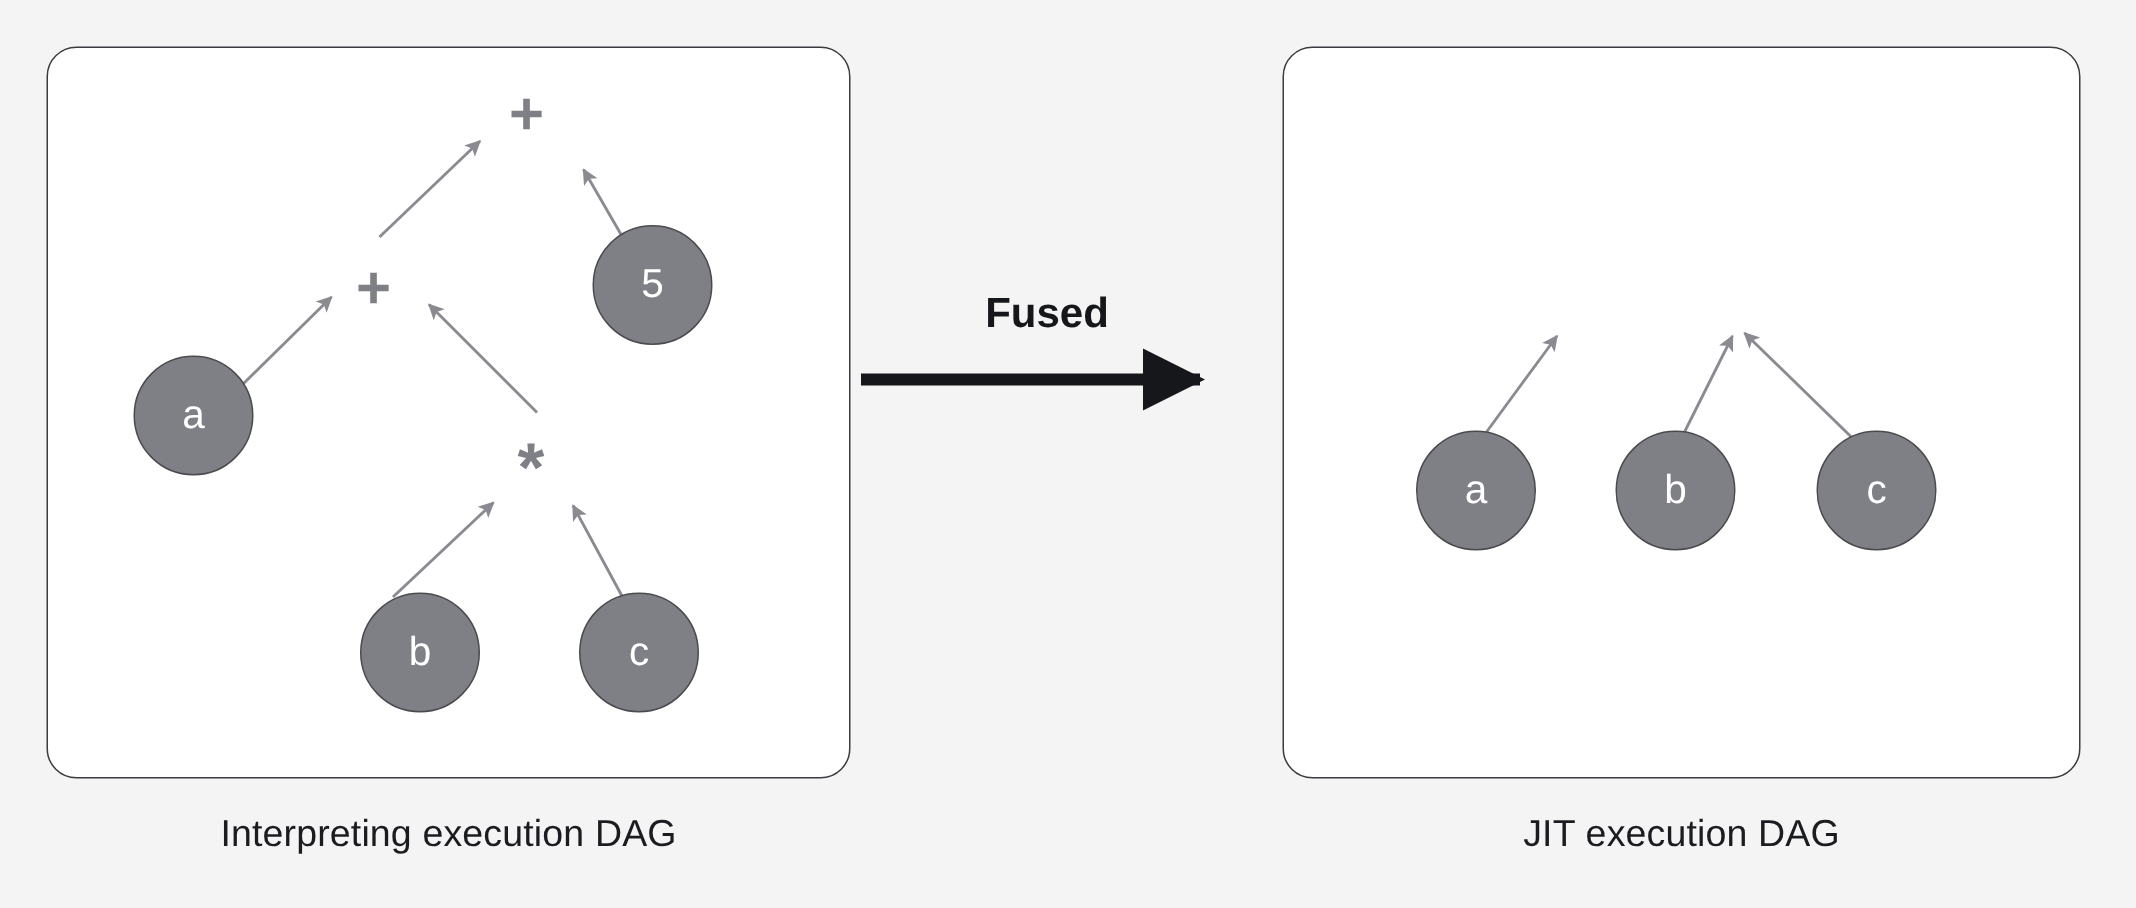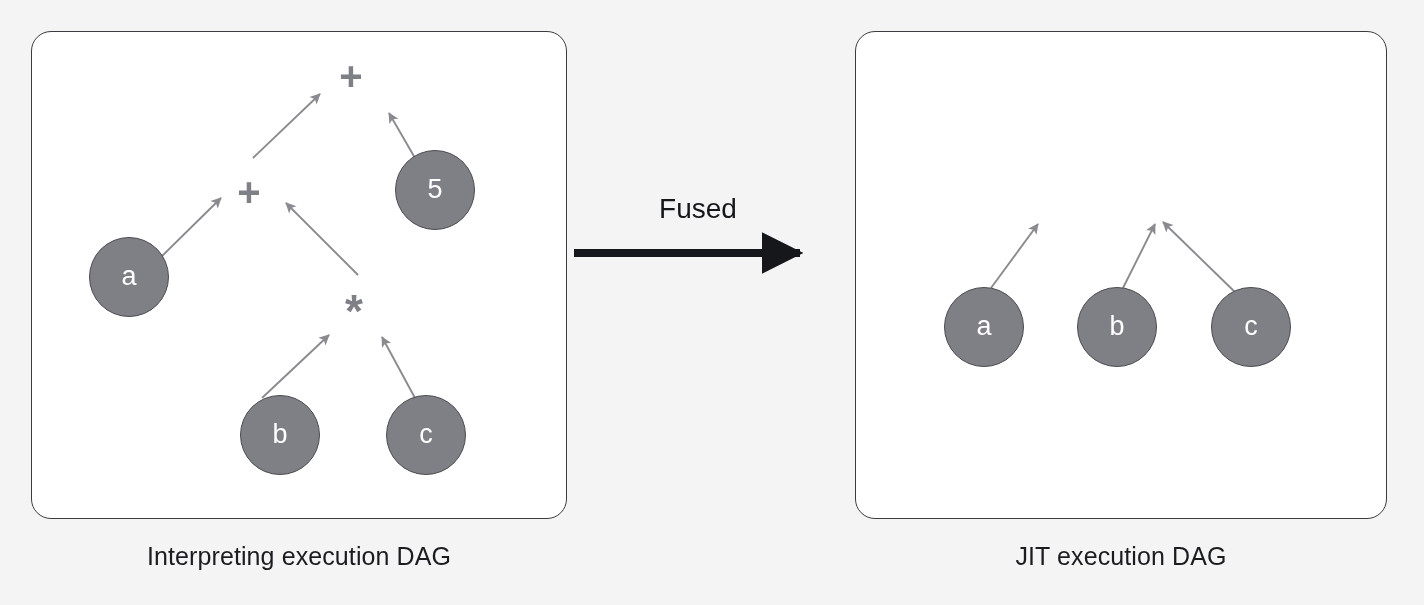--- a/index.html
+++ b/index.html
@@ -125,20 +125,21 @@
   
   #fused-label {
     position: absolute;
     left: 574px;
     top: 193px;
     width: 248px;
     text-align: center;
     font-size: 28px;
     color: #16171b;
     white-space: nowrap;
+    font-weight: bold;
   }
 </style>
 </head>
 <body>
 
 <div id="figure-root">
 
   <div class="panel" id="panel-interpreting"></div>
 
   <div class="panel" id="panel-jit"></div>

